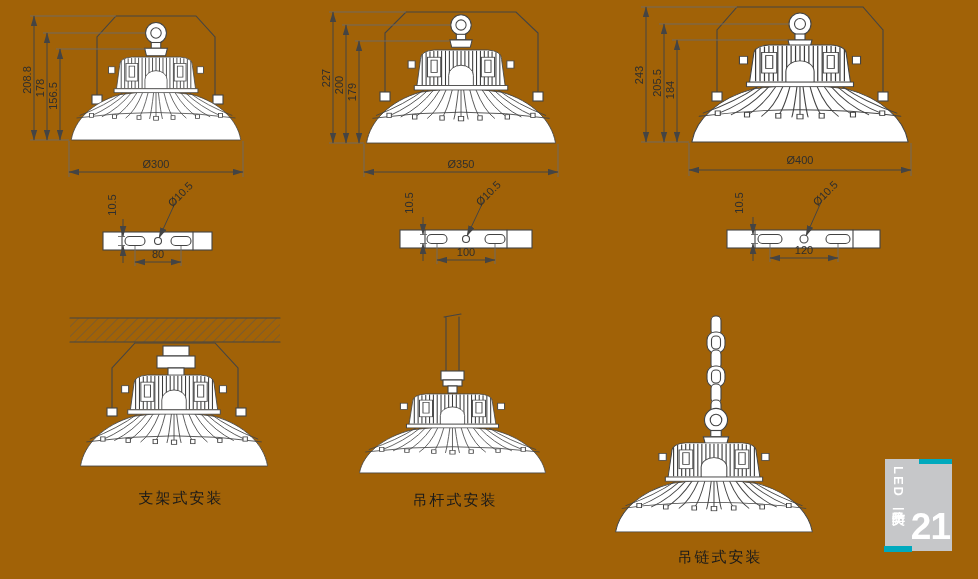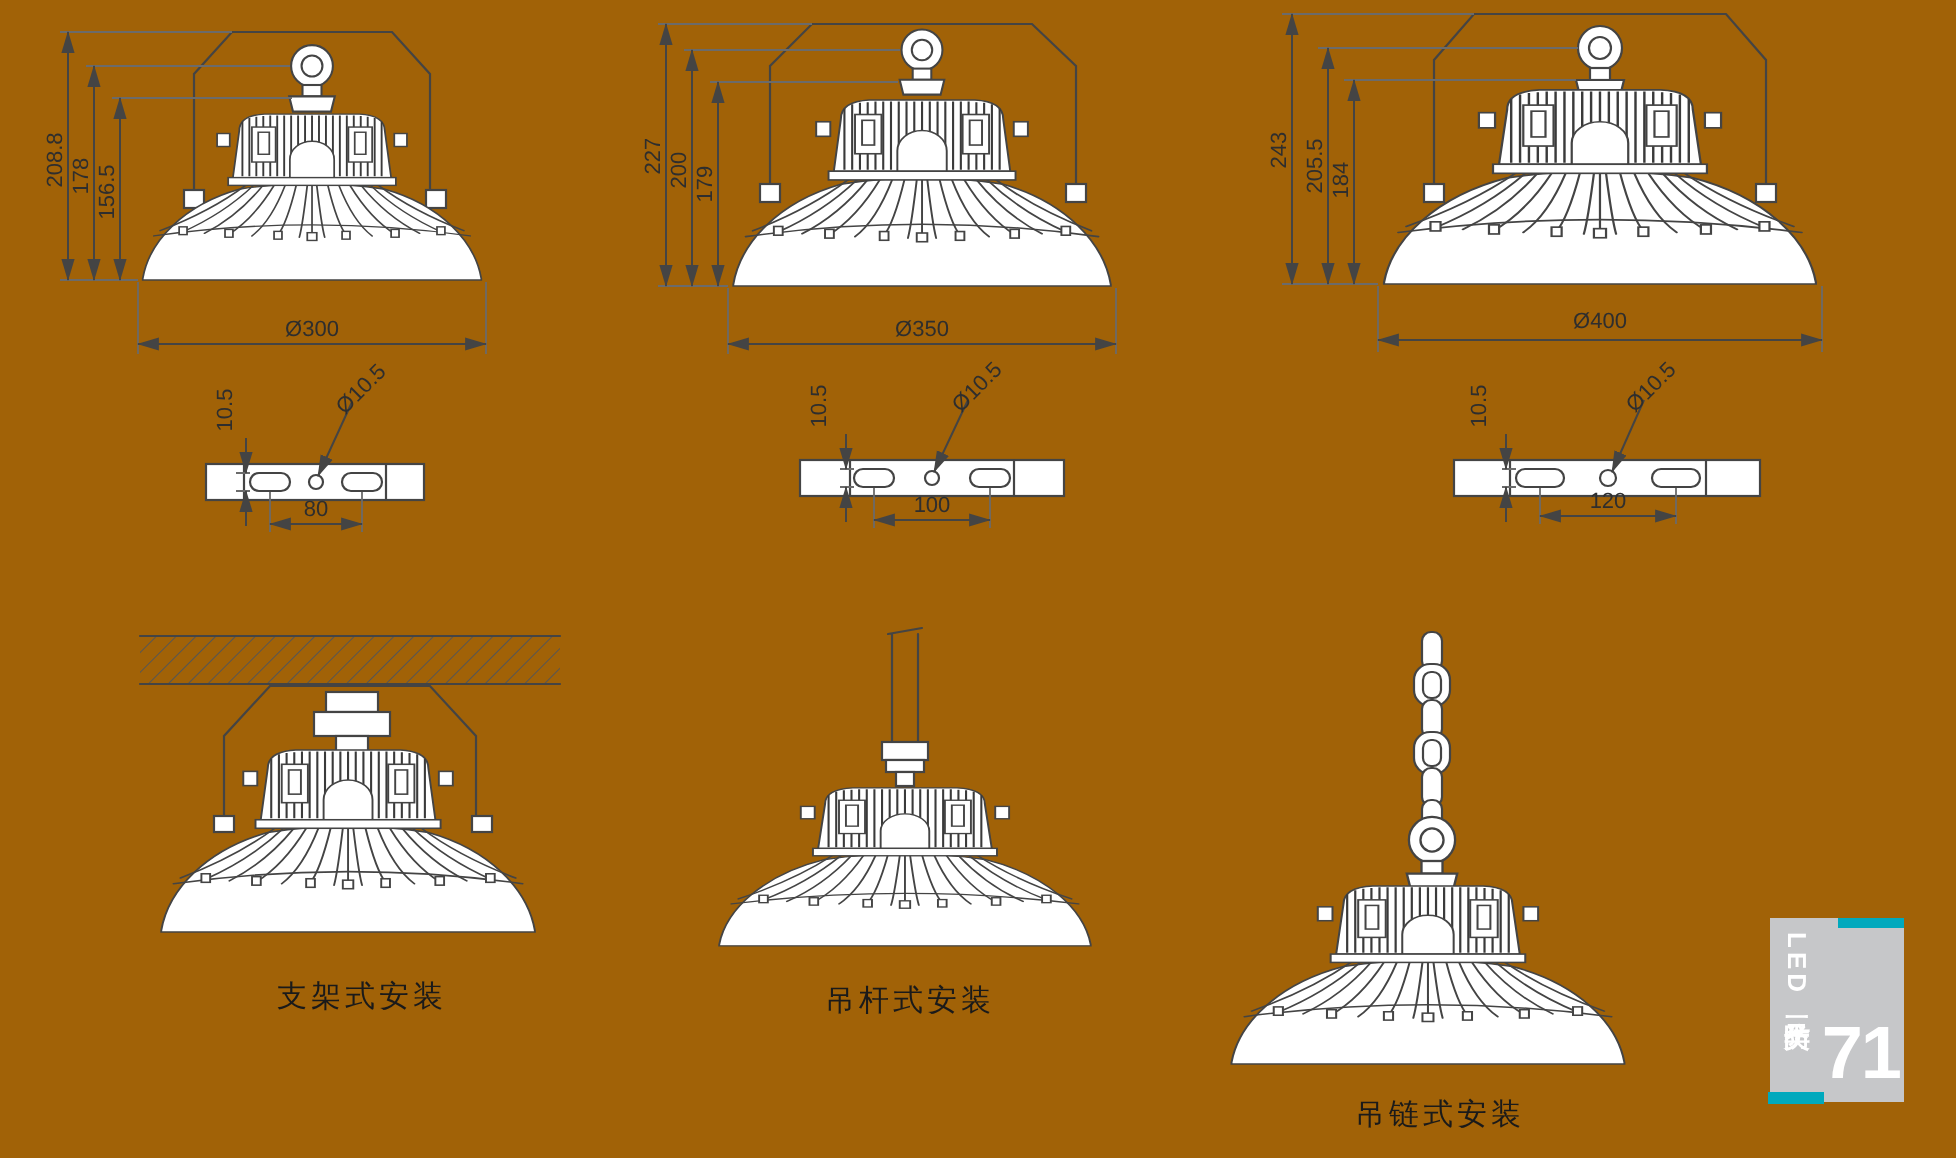--- a/index.html
+++ b/index.html
@@ -215,16 +215,16 @@
     <use href="#lamp-body" transform="translate(613,440.9) scale(0.918,0.695)"></use>
     <text class="cap" x="720" y="562">吊链式安装</text>
   </g>
 </svg>
 
   <div class="side-tab">
     <div class="bg" style="background: rgb(198, 199, 201);"></div>
     <div class="bar-top" style="background: rgb(0, 169, 189);"></div>
     <div class="bar-bottom" style="background: rgb(0, 169, 189);"></div>
     <div class="vtext">LED三防类</div>
-    <div class="pnum">71</div>
+    <div class="pnum">21</div>
   </div>
 
 </div>
 
 </body></html>

